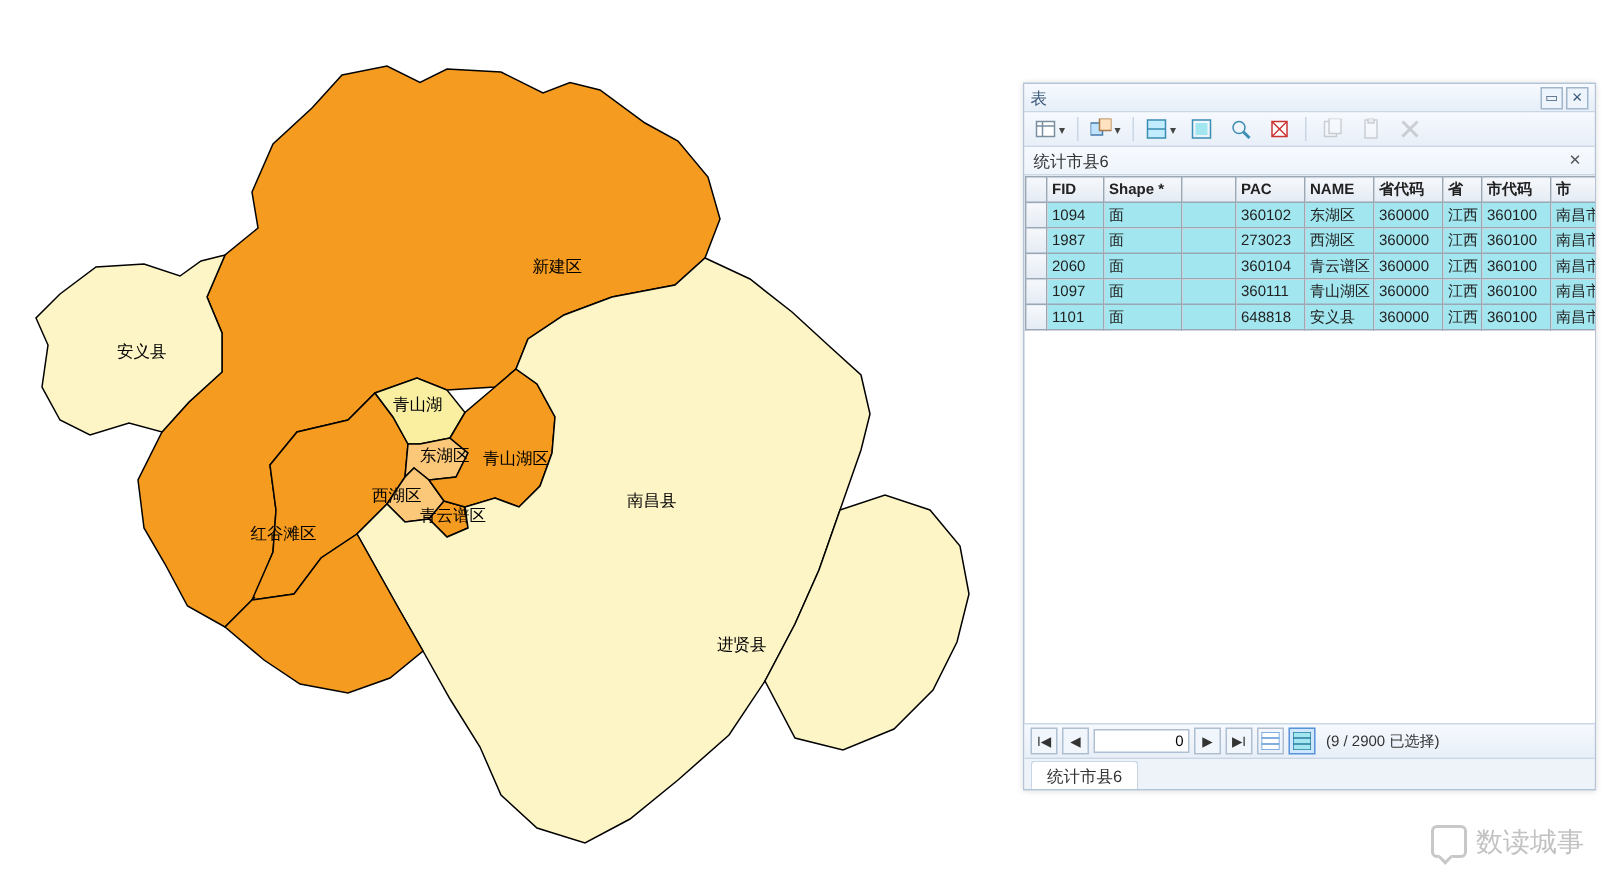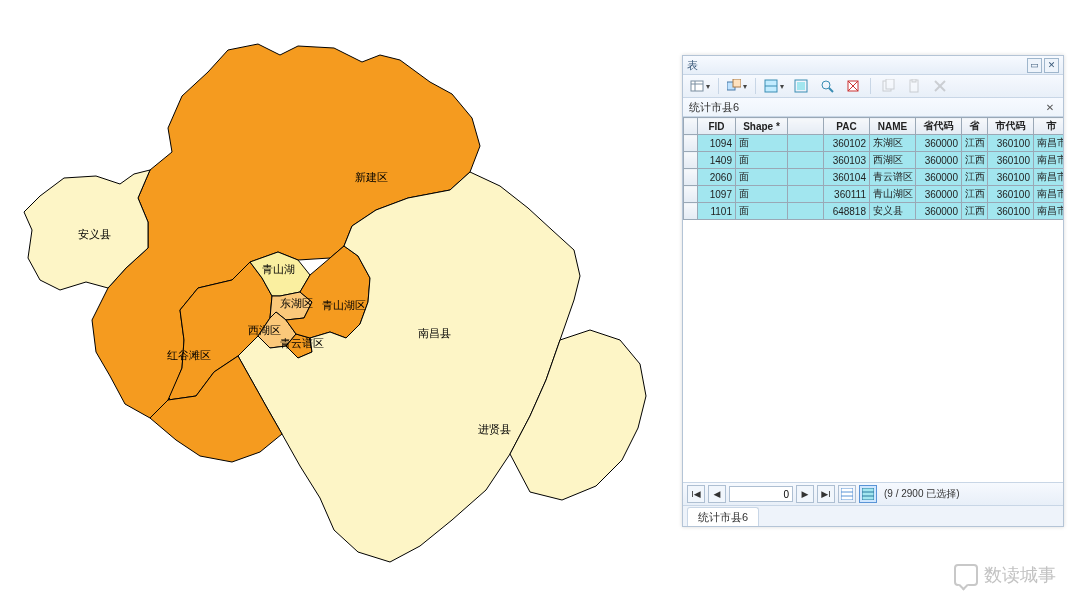--- a/index.html
+++ b/index.html
@@ -22,41 +22,41 @@
   .tb-btn.disabled { opacity:.35; cursor:default; }
   .tb-btn-drop .caret { margin-left:2px; font-size:8px; color:#444; }
 
   .tp-layerbar { height:18px; background:linear-gradient(#f7faff,#eef4fb); border-bottom:1px solid #c8d6e6; display:flex; align-items:center; padding:0 6px; font-size:11px; color:#333; }
   .tp-layerbar .spacer { flex:1; }
   .tp-layerbar .close { width:14px; height:14px; font-size:10px; color:#555; display:flex; align-items:center; justify-content:center; cursor:pointer; }
 
   .tp-grid-area { flex:1; overflow:auto; background:#fff; }
   .grid { border-collapse:collapse; font-size:10px; color:#222; width:100%; table-layout:fixed; }
   .grid th, .grid td { border:1px solid #9aa8b6; padding:1px 3px; height:14px; white-space:nowrap; overflow:hidden; }
-  .grid th { background:linear-gradient(#f6f8fb,#e4ebf4); font-weight:bold; text-align:center; }
+  .grid th { background:linear-gradient(#f6f8fb,#e4ebf4); font-weight:bold; text-align:left; }
   .grid td { text-align:left; }
-  .grid td.num { text-align:right; }
+  .grid td.num { text-align:left; }
   .grid .rowhdr { width:14px; background:linear-gradient(#f6f8fb,#e4ebf4); }
   .grid tbody tr.sel td:not(.rowhdr) { background:#a2e6ef; }
   .col-fid{width:38px;} .col-shape{width:52px;} .col-blank{width:36px;} .col-pac{width:46px;}
   .col-name{width:46px;} .col-pcode{width:46px;} .col-prov{width:26px;} .col-ccode{width:46px;}
   .col-city{width:36px;}
 
   .tp-nav { height:22px; border-top:1px solid #c8d6e6; background:linear-gradient(#f6f9fe,#e8eff8); display:flex; align-items:center; padding:0 4px; gap:3px; font-size:10px; color:#333; }
   .nav-btn { width:16px; height:16px; border:1px solid #aebfd2; background:#f1f6fc; display:flex; align-items:center; justify-content:center; cursor:pointer; font-size:9px; }
   .nav-input { width:56px; height:14px; border:1px solid #aebfd2; text-align:right; padding:0 3px; font-size:10px; }
   .nav-toggle { width:16px; height:16px; border:1px solid #aebfd2; display:flex; align-items:center; justify-content:center; cursor:pointer; }
   .nav-toggle.active { background:#cfe7ff; border-color:#5a94d6; }
   .nav-toggle svg { display:block; }
   .nav-status { margin-left:4px; }
 
   .tp-tabbar { height:20px; border-top:1px solid #c8d6e6; background:#eef3fa; display:flex; align-items:flex-end; padding-left:4px; }
   .tp-tab { height:18px; padding:0 10px; font-size:11px; background:#fff; border:1px solid #c8d6e6; border-bottom:none; border-radius:3px 3px 0 0; display:flex; align-items:center; color:#333; cursor:pointer; }
 
-  .watermark { position:absolute; right:24px; bottom:4px; font-size:18px; color:#c2c2c2; display:flex; align-items:center; gap:6px; }
+  .watermark { position:absolute; right:24px; bottom:18px; font-size:18px; color:#c2c2c2; display:flex; align-items:center; gap:6px; }
   .watermark .bubble { width:20px; height:18px; border:2px solid #c8c8c8; border-radius:4px; position:relative; }
   .watermark .bubble::after { content:""; position:absolute; left:4px; bottom:-5px; width:5px; height:5px; border-left:2px solid #c8c8c8; border-bottom:2px solid #c8c8c8; transform:rotate(-45deg); background:#fff; }
 </style>
 </head>
 <body>
 
 <div class="canvas">
 
   <div class="map-pane">
     <svg class="map-svg" width="680" height="591" viewBox="0 0 680 591">
@@ -217,24 +217,24 @@
               <td></td>
               <td class="num">360102</td>
               <td>东湖区</td>
               <td class="num">360000</td>
               <td>江西</td>
               <td class="num">360100</td>
               <td>南昌市</td>
             </tr>
             <tr class="sel">
               <td class="rowhdr"></td>
-              <td class="num">1409</td>
-              <td>面</td>
-              <td></td>
-              <td class="num">360103</td>
+              <td class="num">1987</td>
+              <td>面</td>
+              <td></td>
+              <td class="num">273023</td>
               <td>西湖区</td>
               <td class="num">360000</td>
               <td>江西</td>
               <td class="num">360100</td>
               <td>南昌市</td>
             </tr>
             <tr class="sel">
               <td class="rowhdr"></td>
               <td class="num">2060</td>
               <td>面</td>

